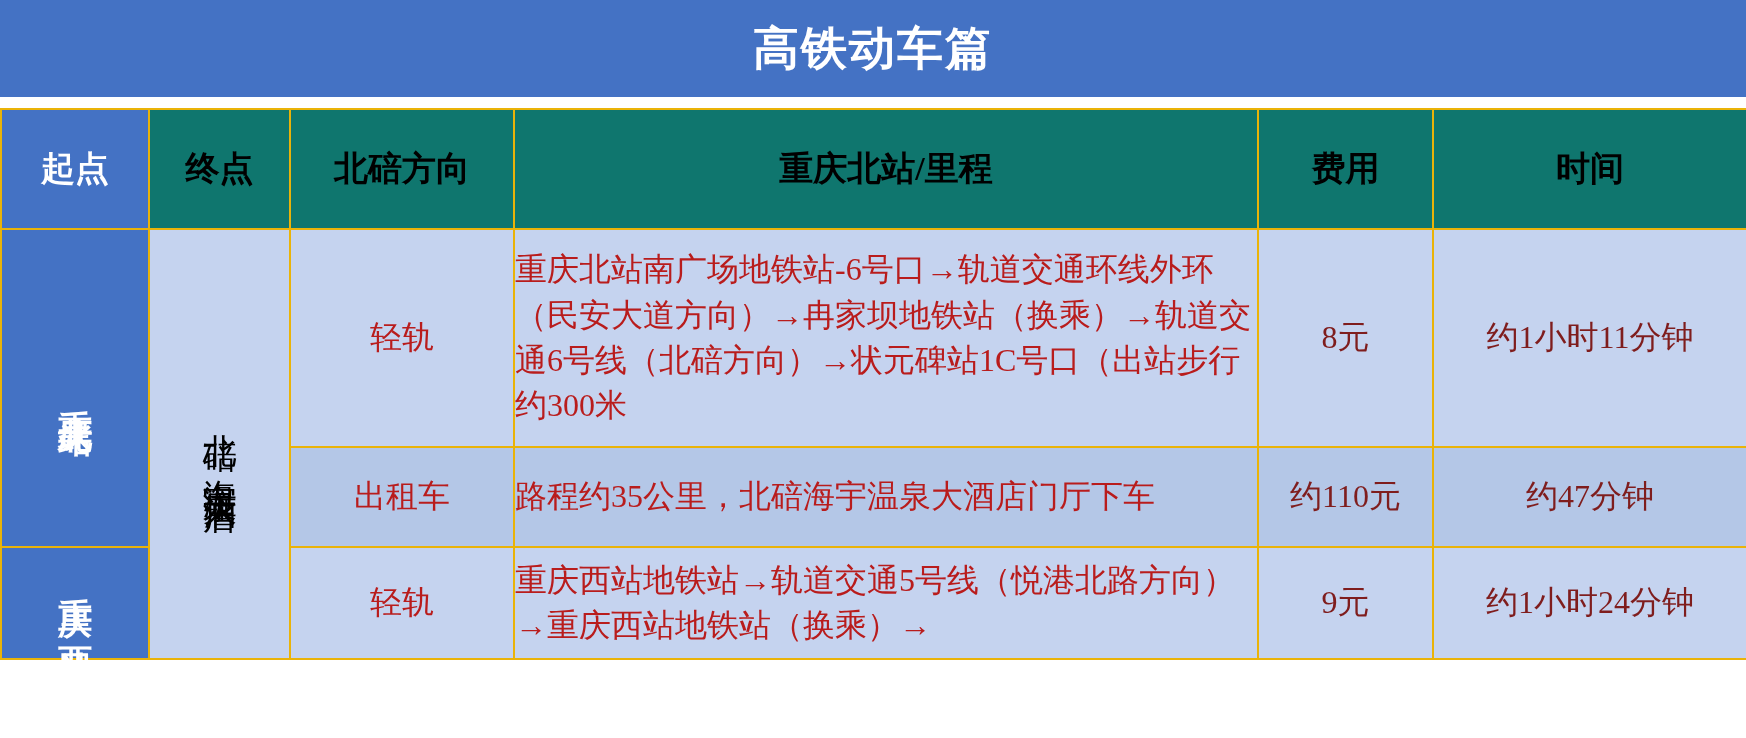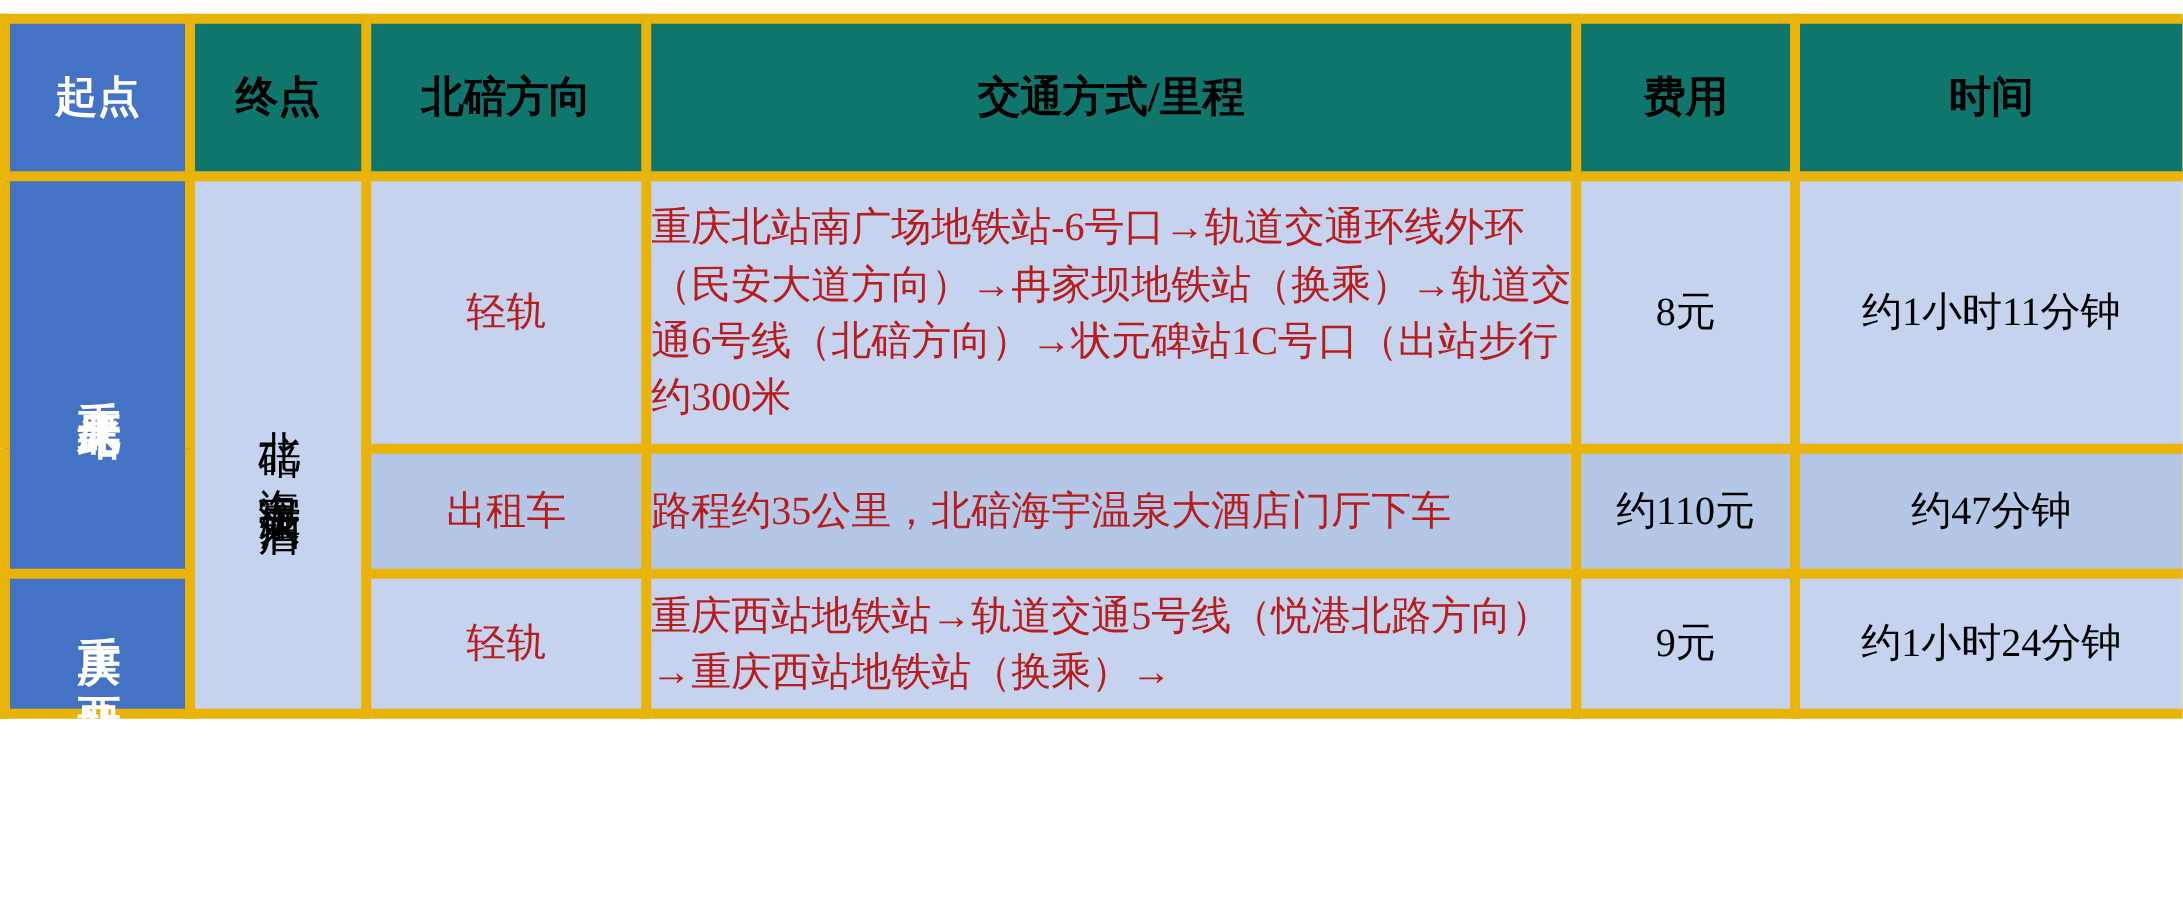--- a/index.html
+++ b/index.html
@@ -42,21 +42,21 @@
     background: #ffffff;
   }
 
   
   table.route-table {
     border-collapse: collapse;
     width: 1746px;
     table-layout: fixed;
   }
   table.route-table td, table.route-table th {
-    border: 8px solid #eab308;
+    border: 2px solid #eab308;
     vertical-align: middle;
     padding: 0;
   }
 
   
   col.c1 { width: 148px; }
   col.c2 { width: 141px; }
   col.c3 { width: 224px; }
   col.c4 { width: 744px; }
   col.c5 { width: 175px; }
@@ -118,53 +118,56 @@
     font-size: 32px;
     color: #b91c1c;
     text-align: left;
     line-height: 1.42;
     padding: 6px 10px 6px 14px;
     white-space: pre-wrap;
   }
   .fee-cell, .time-cell {
     text-align: center;
     font-size: 32px;
-    color: #000000;
+    color: #7f1d1d;
   }
 
   .shade-a { background: #c5d3ef; }
   .shade-b { background: #b4c7e7; }
 
   .r1 { height: 218px; }
   .r2 { height: 100px; }
   .r3 { height: 112px; }
 </style>
 </head>
 <body>
 
 <div class="page">
 
+  <div class="title-banner">
+    <div class="title-text">高铁动车篇</div>
+  </div>
 
   <div class="gap-row"></div>
 
   <table class="route-table">
     <colgroup>
       <col class="c1">
         <col class="c2">
         <col class="c3">
         <col class="c4">
         <col class="c5">
         <col class="c6">
     </colgroup>
     <tbody>
       <tr>
         <td class="hdr first">起点</td>
         <td class="hdr">终点</td>
         <td class="hdr">北碚方向</td>
-        <td class="hdr">交通方式/里程</td>
+        <td class="hdr">重庆北站/里程</td>
         <td class="hdr">费用</td>
         <td class="hdr">时间</td>
       </tr>
 
       <tr class="r1">
         <td class="v-cell" rowspan="2">
           <span class="vtext">重庆北站</span>
         </td>
         <td class="v-cell-lt" rowspan="3">
           <span class="vtext">北碚  海宇温泉大酒店</span>

